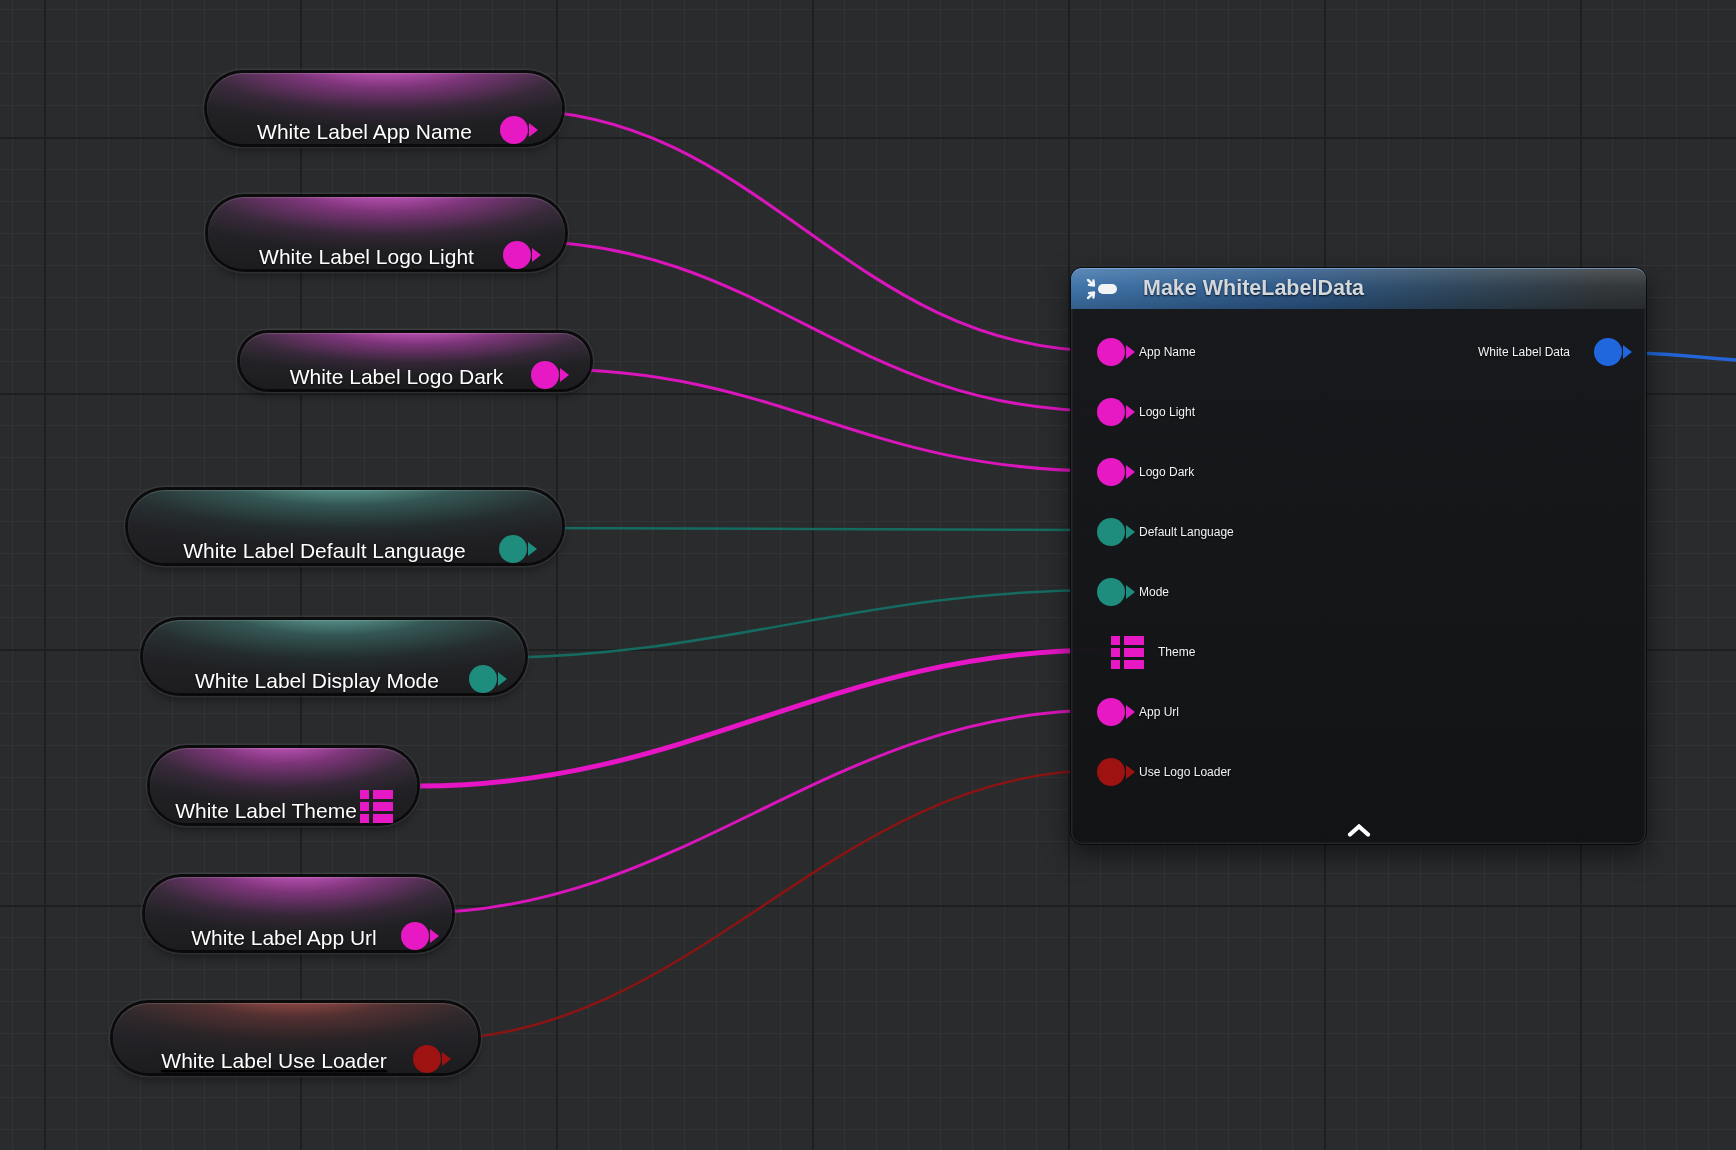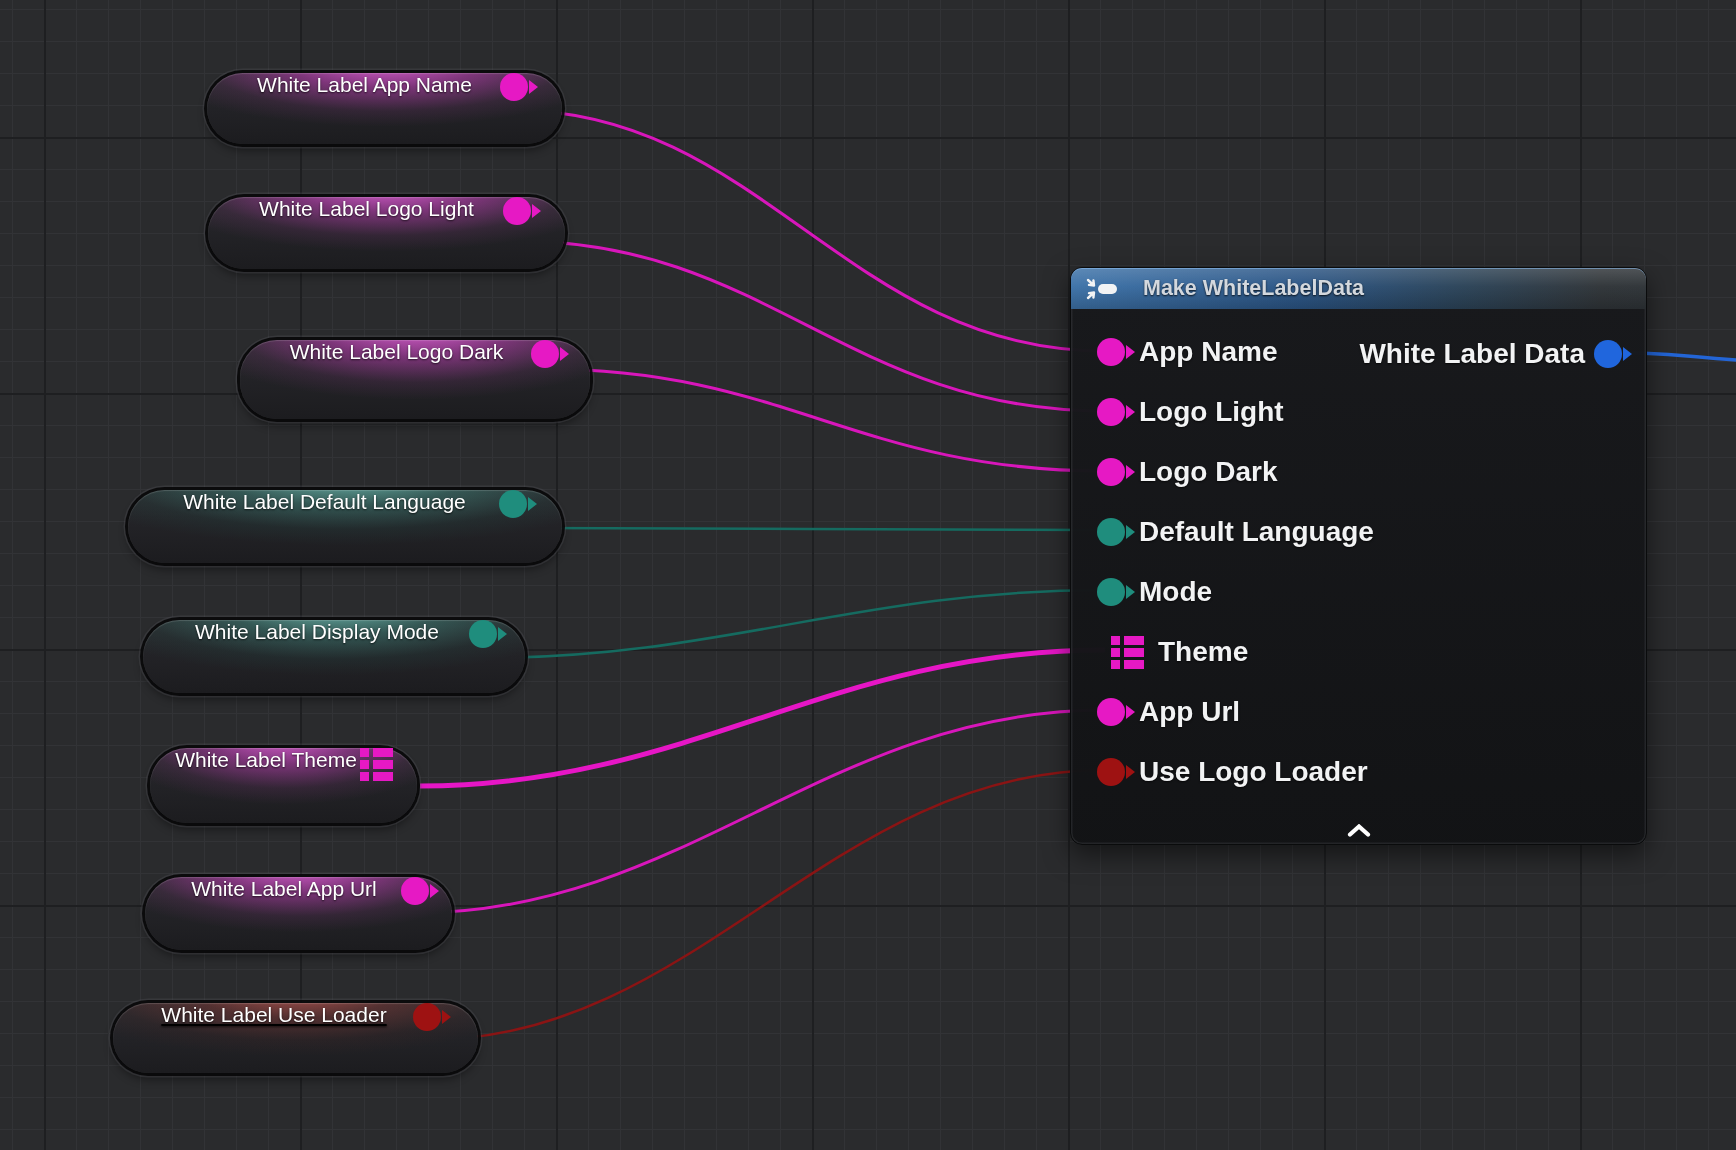--- a/index.html
+++ b/index.html
@@ -24,21 +24,21 @@
   .wire { fill:none; }
   .w-magenta { stroke:#d816bb; stroke-width:3; }
   .w-magenta-thick { stroke:#e616c6; stroke-width:5; }
   .w-teal { stroke:#156b60; stroke-width:2.5; }
   .w-red { stroke:#8a1414; stroke-width:2.5; }
   .w-blue { stroke:#2365d6; stroke-width:3.5; }
 
   
   .getter {
     position:absolute; z-index:2;
-    display:flex; align-items:flex-start;
+    display:flex; align-items:flex-end;
     padding-left:22px;
     border-radius:37px;
     box-shadow:
       0 0 0 3px rgba(8,8,9,0.92),
       0 0 0 4.5px rgba(95,95,102,0.28),
       0 6px 10px rgba(0,0,0,0.45),
       inset 0 1px 1px rgba(255,255,255,0.16);
   }
   .getter .vlabel {
     flex:1; text-align:center;
@@ -113,28 +113,27 @@
     color:#d3d8de; font-size:21.5px; font-weight:bold;
     text-shadow:0 1px 2px rgba(0,0,0,0.8);
     white-space:nowrap;
   }
   .pin-rows { padding-top:13px; }
   .pin-row {
     display:flex; align-items:center; gap:14px;
     height:60px; padding-left:26px;
   }
   .pin-label {
-    color:#f2f3f4; font-size:28px;
+    color:#f2f3f4; font-size:12px;
     text-shadow:0 1px 2px rgba(0,0,0,0.7);
     white-space:nowrap;
-    font-weight:bold;
   }
   .output-row {
     position:absolute; top:70px; right:24px;
-    display:flex; align-items:center; gap:9px;
+    display:flex; align-items:center; gap:24px;
   }
   .collapse-btn {
     position:absolute; left:50%; bottom:6px; transform:translateX(-50%);
     width:30px; height:16px;
     display:flex; align-items:center; justify-content:center;
     cursor:pointer;
   }
 </style>
 </head>
 <body>
@@ -156,21 +155,21 @@
   <div class="getter g-magenta" style="left:207px;top:73px;width:355px;height:71px">
     <span class="vlabel">White Label App Name</span>
     <span class="pin-circle c-magenta" style="margin-right:34px"></span>
   </div>
 
   <div class="getter g-magenta" style="left:208px;top:197px;width:357px;height:72px">
     <span class="vlabel">White Label Logo Light</span>
     <span class="pin-circle c-magenta" style="margin-right:34px"></span>
   </div>
 
-  <div class="getter g-magenta" style="left:240px;top:340px;width:350px;height:79px">
+  <div class="getter g-magenta" style="left:240px;top:333px;width:350px;height:56px">
     <span class="vlabel">White Label Logo Dark</span>
     <span class="pin-circle c-magenta" style="margin-right:31px"></span>
   </div>
 
   <div class="getter g-teal" style="left:128px;top:490px;width:434px;height:73px">
     <span class="vlabel">White Label Default Language</span>
     <span class="pin-circle c-teal" style="margin-right:35px"></span>
   </div>
 
   <div class="getter g-teal" style="left:143px;top:620px;width:382px;height:73px">

